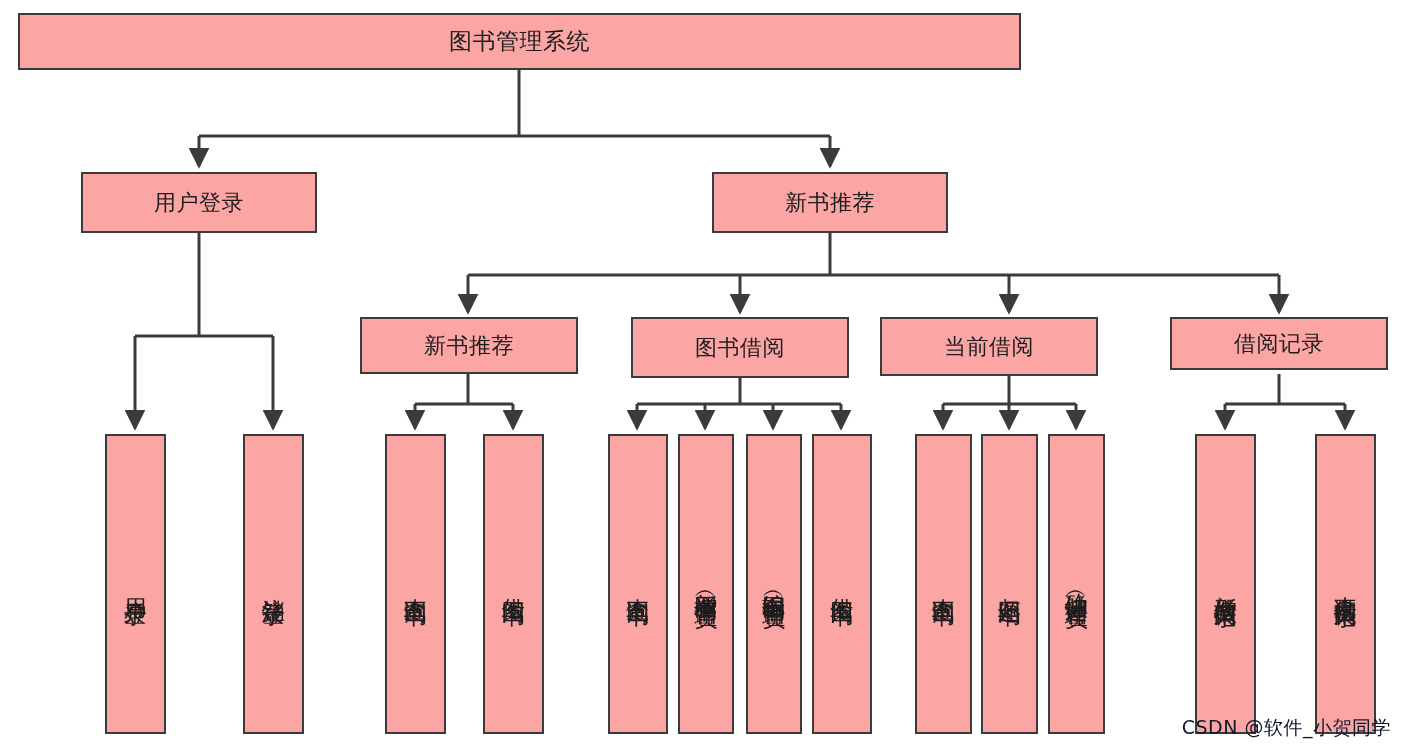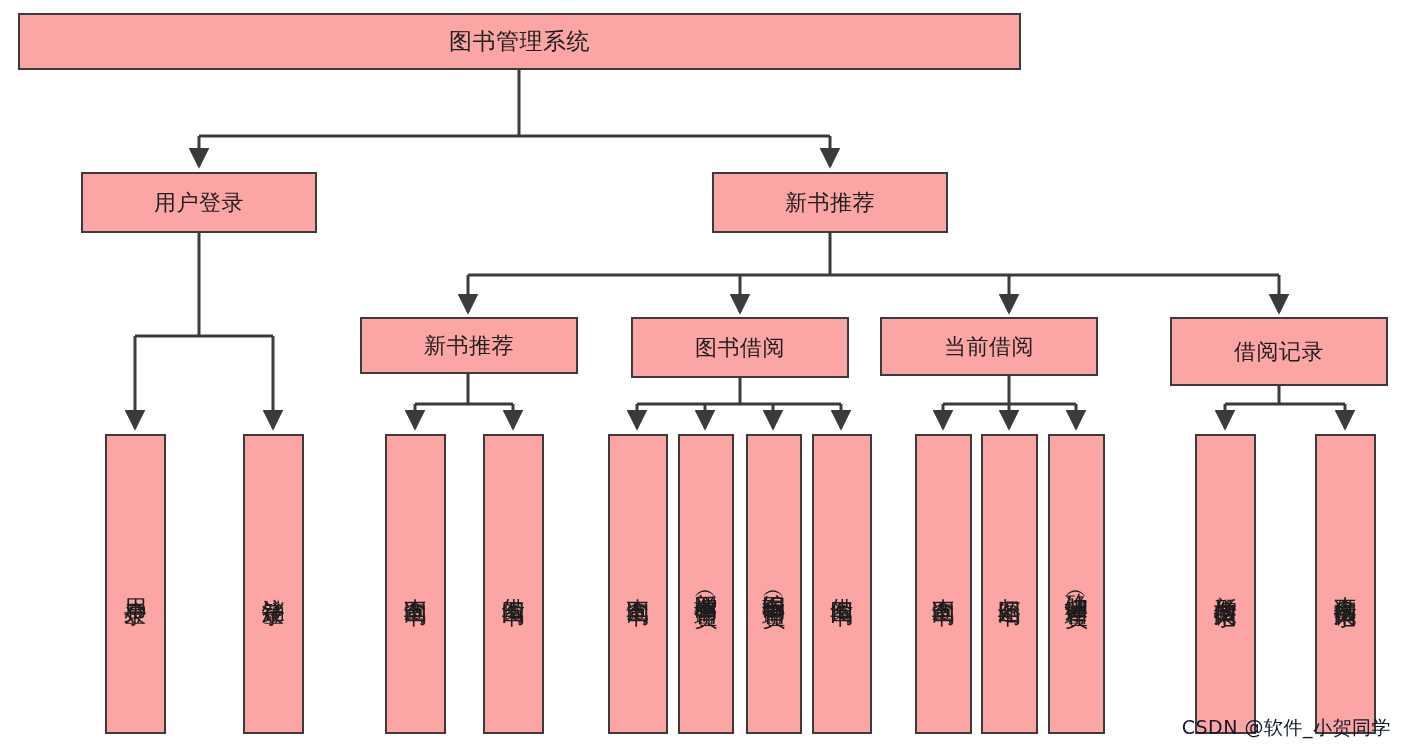--- a/index.html
+++ b/index.html
@@ -141,21 +141,21 @@
   </div>
 
   <div class="node horiz" style="left:631px; top:317px; width:218px; height:61px;">
     <span class="label">图书借阅</span>
   </div>
 
   <div class="node horiz" style="left:880px; top:317px; width:218px; height:59px;">
     <span class="label">当前借阅</span>
   </div>
 
-  <div class="node horiz" style="left:1170px; top:317px; width:218px; height:69px;">
+  <div class="node horiz" style="left:1170px; top:317px; width:218px; height:53px;">
     <span class="label">借阅记录</span>
   </div>
 
   <div class="node vert" style="left:105px; top:434px; width:61px; height:300px;">
     <span class="label">用户登录</span>
   </div>
 
   <div class="node vert" style="left:243px; top:434px; width:61px; height:300px;">
     <span class="label">注销登录</span>
   </div>

